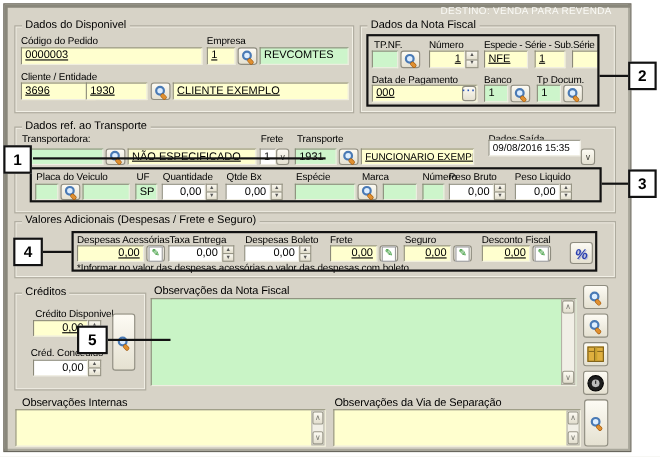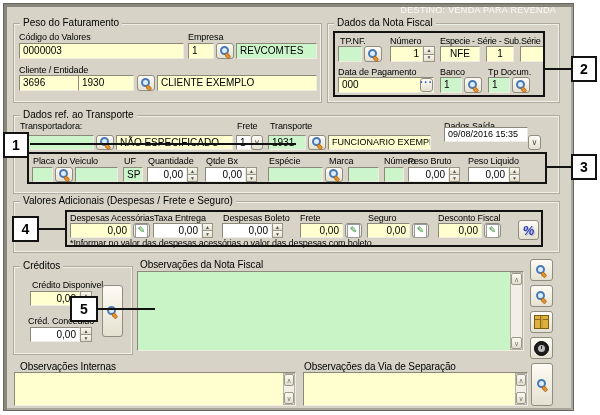--- a/index.html
+++ b/index.html
@@ -8,22 +8,22 @@
   .win{position:absolute;left:3px;top:3px;width:569px;height:406px;background:#d7d3c7;
        border:1px solid #69675e;box-shadow:inset 3px 3px 0 #89877b, inset -2px -2px 0 #a9a79b;}
   .destino{position:absolute;top:5px;left:300px;width:256px;text-align:right;font-size:9px;
            color:#fafaf6;letter-spacing:.3px;white-space:nowrap;}
   .gb{position:absolute;border:1px solid #aeab9e;box-shadow:inset 0 0 0 1px #f2f0e6;box-sizing:border-box;}
   .gb-title{position:absolute;font-size:10px;line-height:11px;background:#d7d3c7;padding:0 3px;white-space:nowrap;}
   .lbl{position:absolute;font-size:9px;line-height:10px;white-space:nowrap;letter-spacing:-0.1px;}
   .fld{position:absolute;font-size:10px;line-height:13px;padding:0 3px;box-sizing:border-box;
        border:1px solid;border-color:#8b8979 #efede2 #efede2 #8b8979;background:#fff;
        white-space:nowrap;overflow:hidden;}
-  .y{background:#ffffcf;} .g{background:#cdf5cb;}
-  .num{text-align:right;} .ctr{text-align:center;} .s9{font-size:9px;}
+  .y{background:#ffffcf;text-decoration:underline;} .g{background:#cdf5cb;}
+  .num{text-align:right;} .ctr{} .s9{font-size:9px;}
   .btn{position:absolute;box-sizing:border-box;border:1px solid #8f8d80;border-radius:3px;
        background:linear-gradient(#fdfbf4,#e5e1d1);display:flex;align-items:center;justify-content:center;}
   .mag{width:11px;height:11px;position:relative;display:inline-block;}
   .mag::before{content:"";position:absolute;left:0;top:0;width:5px;height:5px;border:2px solid #4a7ab5;
                background:#ddeeff;border-radius:50%;}
   .mag::after{content:"";position:absolute;left:7px;top:7px;width:5px;height:3px;background:#e09030;
               transform:rotate(45deg);transform-origin:0 0;border-radius:1px;box-shadow:0 0 0 .5px #a05a10;}
   .spin{position:absolute;box-sizing:border-box;display:flex;flex-direction:column;}
   .spin span{flex:1;display:flex;align-items:center;justify-content:center;font-size:5px;color:#555;
              background:linear-gradient(#fbf9f1,#e2decd);border:1px solid #979585;line-height:1;overflow:hidden;}
@@ -50,22 +50,22 @@
            display:flex;align-items:center;justify-content:center;font-size:14px;font-weight:bold;}
 </style>
 </head>
 <body>
 
 <div class="page">
   <div class="win"></div>
   <div class="destino">DESTINO: VENDA PARA REVENDA</div>
 
   <div class="gb" style="left:13px;top:23px;width:309px;height:80px"></div>
-  <div class="gb-title" style="left:20px;top:17px">Peso do Faturamento</div>
-  <div class="lbl" style="left:19px;top:32px">Código do Valores</div>
+  <div class="gb-title" style="left:20px;top:17px">Dados do Disponivel</div>
+  <div class="lbl" style="left:19px;top:32px">Código do Pedido</div>
   <div class="fld y" style="left:19px;top:43px;width:165px;height:16px">0000003</div>
   <div class="lbl" style="left:188px;top:32px">Empresa</div>
   <div class="fld y" style="left:188px;top:43px;width:26px;height:16px">1</div>
   <div class="btn" style="left:216px;top:43px;width:18px;height:16px">
       <span class="mag"></span>
     </div>
   <div class="fld g" style="left:236px;top:43px;width:81px;height:16px">REVCOMTES</div>
   <div class="lbl" style="left:19px;top:65px">Cliente / Entidade</div>
   <div class="fld y" style="left:19px;top:75px;width:68px;height:16px">3696</div>
   <div class="fld y" style="left:78px;top:75px;width:56px;height:16px">1930</div>

